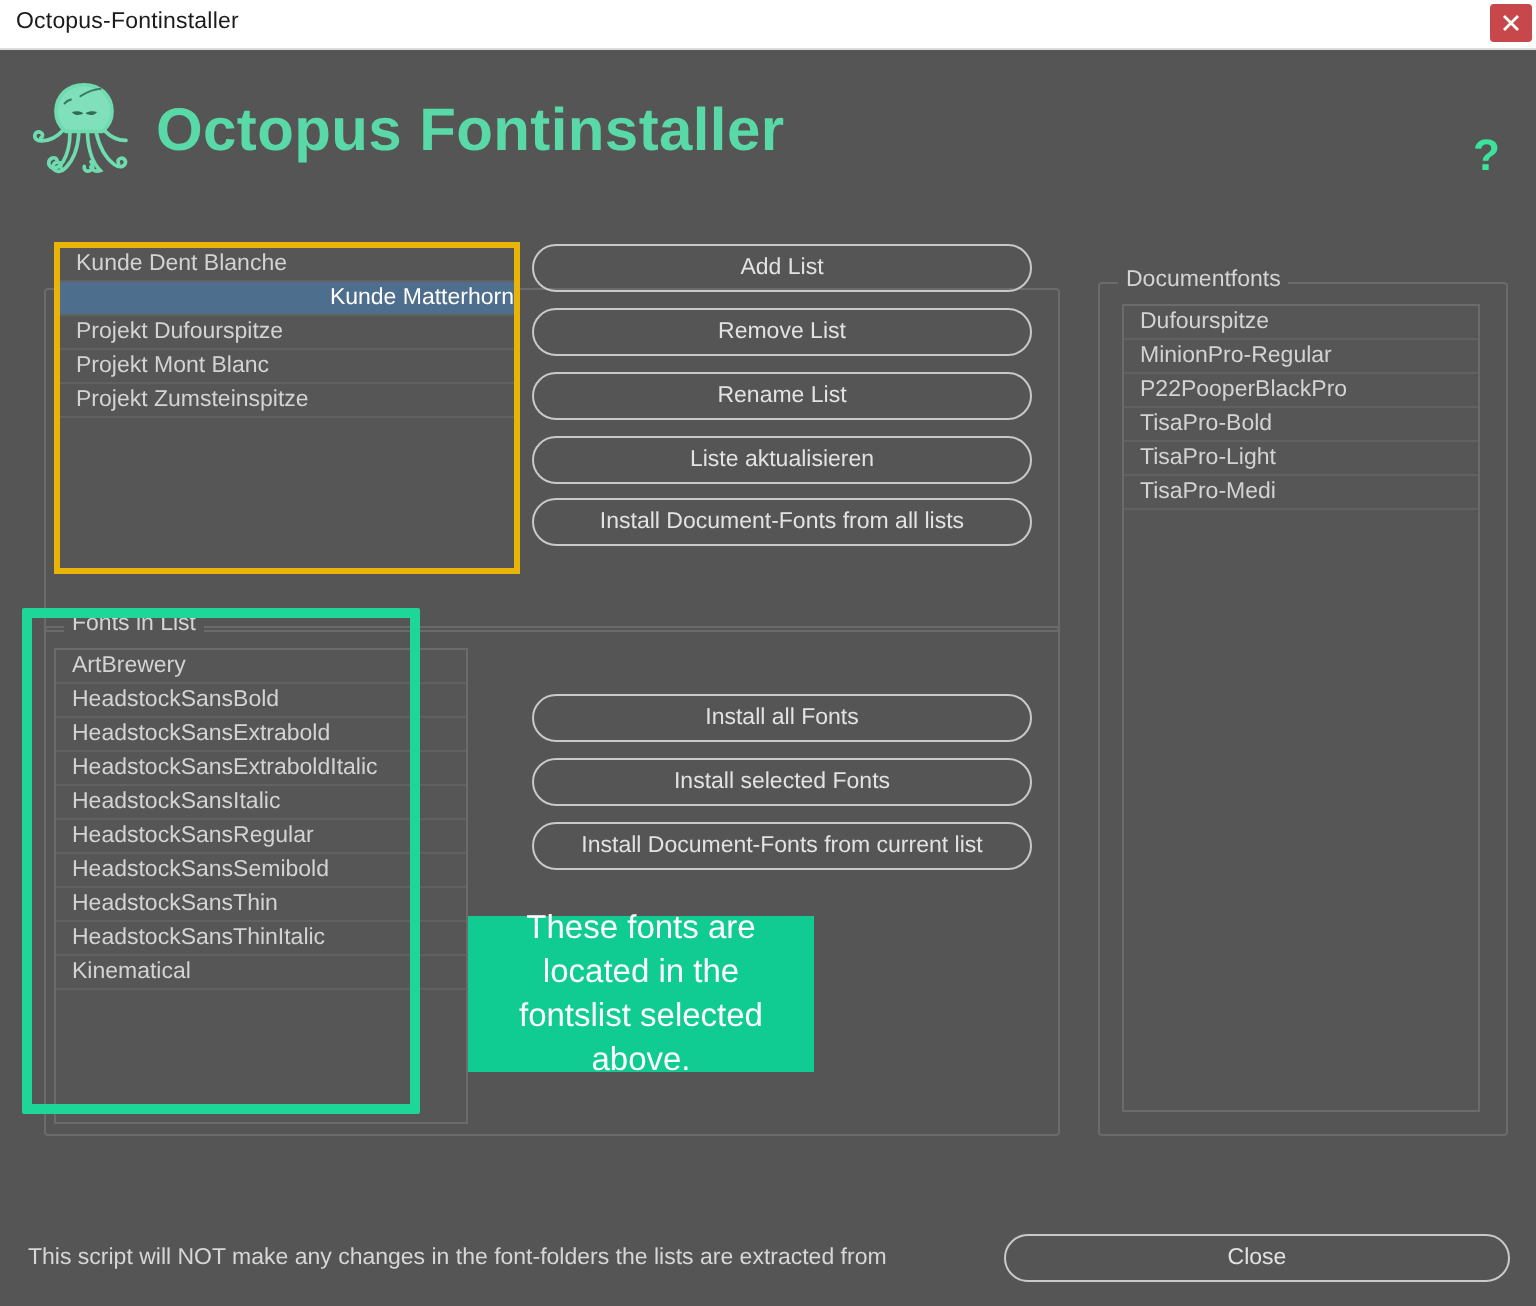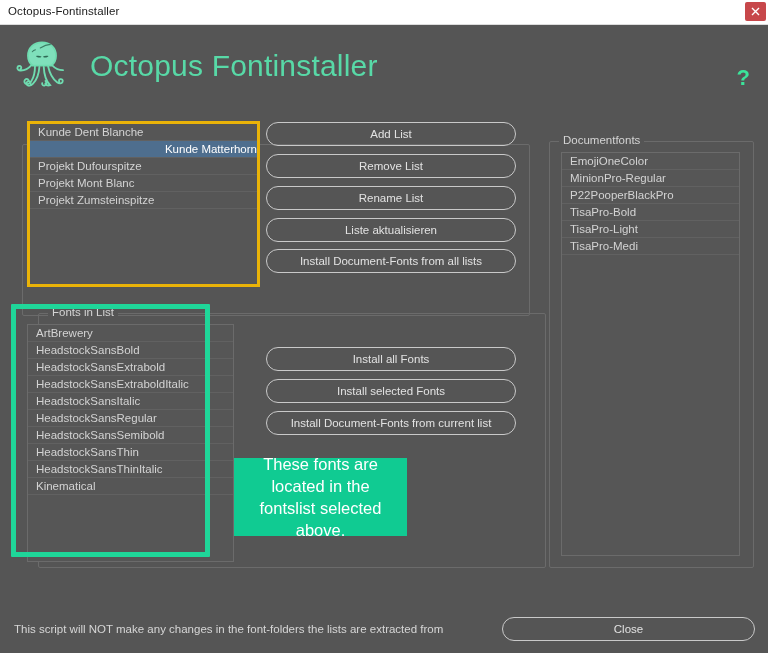--- a/index.html
+++ b/index.html
@@ -45,22 +45,22 @@
     background: #555555;
   }
 
   
   .brand {
     position: absolute; left: 14px; top: 12px;
     display: flex; align-items: center;
   }
   .brand-logo { width: 56px; height: 58px; display:block; }
   .brand-title {
-    font-size: 30px; color: #58d9a7; margin-left: 20px;
-    font-weight: normal; letter-spacing: .2px;
+    font-size: 30px; color: #58d9a7; margin-left: 8px;
+    font-weight: bold; letter-spacing: .2px;
   }
   .help-mark {
     position: absolute; right: 18px; top: 42px;
     font-size: 22px; color: #3be49a; font-weight: bold;
     cursor: pointer; line-height: 1;
   }
 
   
   .group {
     position: absolute;
@@ -185,21 +185,21 @@
       <div class="list-row">Projekt Mont Blanc</div>
       <div class="list-row">Projekt Zumsteinspitze</div>
     </div>
 
     <button class="pill" style="left:266px; top:97px; width:250px; height:24px;">Add List</button>
     <button class="pill" style="left:266px; top:129px; width:250px; height:24px;">Remove List</button>
     <button class="pill" style="left:266px; top:193px; width:250px; height:24px;">Liste aktualisieren</button>
     <button class="pill" style="left:266px; top:161px; width:250px; height:24px;">Rename List</button>
     <button class="pill" style="left:266px; top:224px; width:250px; height:24px;">Install Document-Fonts from all lists</button>
 
-    <div class="group" style="left:22px; top:288px; width:508px; height:255px;margin-left:16px;">
+    <div class="group" style="left:22px; top:288px; width:508px; height:255px;">
       <span class="group-legend">Fonts in List</span>
     </div>
 
     <div class="listbox plain" style="left:27px; top:299px; width:207px; height:238px;">
       <div class="list-row">ArtBrewery</div>
       <div class="list-row">HeadstockSansBold</div>
       <div class="list-row">HeadstockSansExtrabold</div>
       <div class="list-row">HeadstockSansExtraboldItalic</div>
       <div class="list-row">HeadstockSansItalic</div>
       <div class="list-row">HeadstockSansRegular</div>
@@ -215,21 +215,21 @@
 
     <div class="callout" style="left:234px; top:433px; width:173px; height:78px;">These fonts are located in the fontslist selected above.</div>
 
     <div class="hl-rect" style="left:11px; top:279px; width:199px; height:253px;"></div>
 
     <div class="group" style="left:549px; top:116px; width:205px; height:427px;">
       <span class="group-legend">Documentfonts</span>
     </div>
 
     <div class="listbox plain" style="left:561px; top:127px; width:179px; height:404px;">
-      <div class="list-row">EmojiOneColor</div>
+      <div class="list-row">Dufourspitze</div>
       <div class="list-row">MinionPro-Regular</div>
       <div class="list-row">P22PooperBlackPro</div>
       <div class="list-row">TisaPro-Bold</div>
       <div class="list-row">TisaPro-Light</div>
       <div class="list-row">TisaPro-Medi</div>
     </div>
 
     <div class="footer-note">This script will NOT make any changes in the font-folders the lists are extracted from</div>
     <button class="pill" style="left:502px; top:592px; width:253px; height:24px;">Close</button>
 

